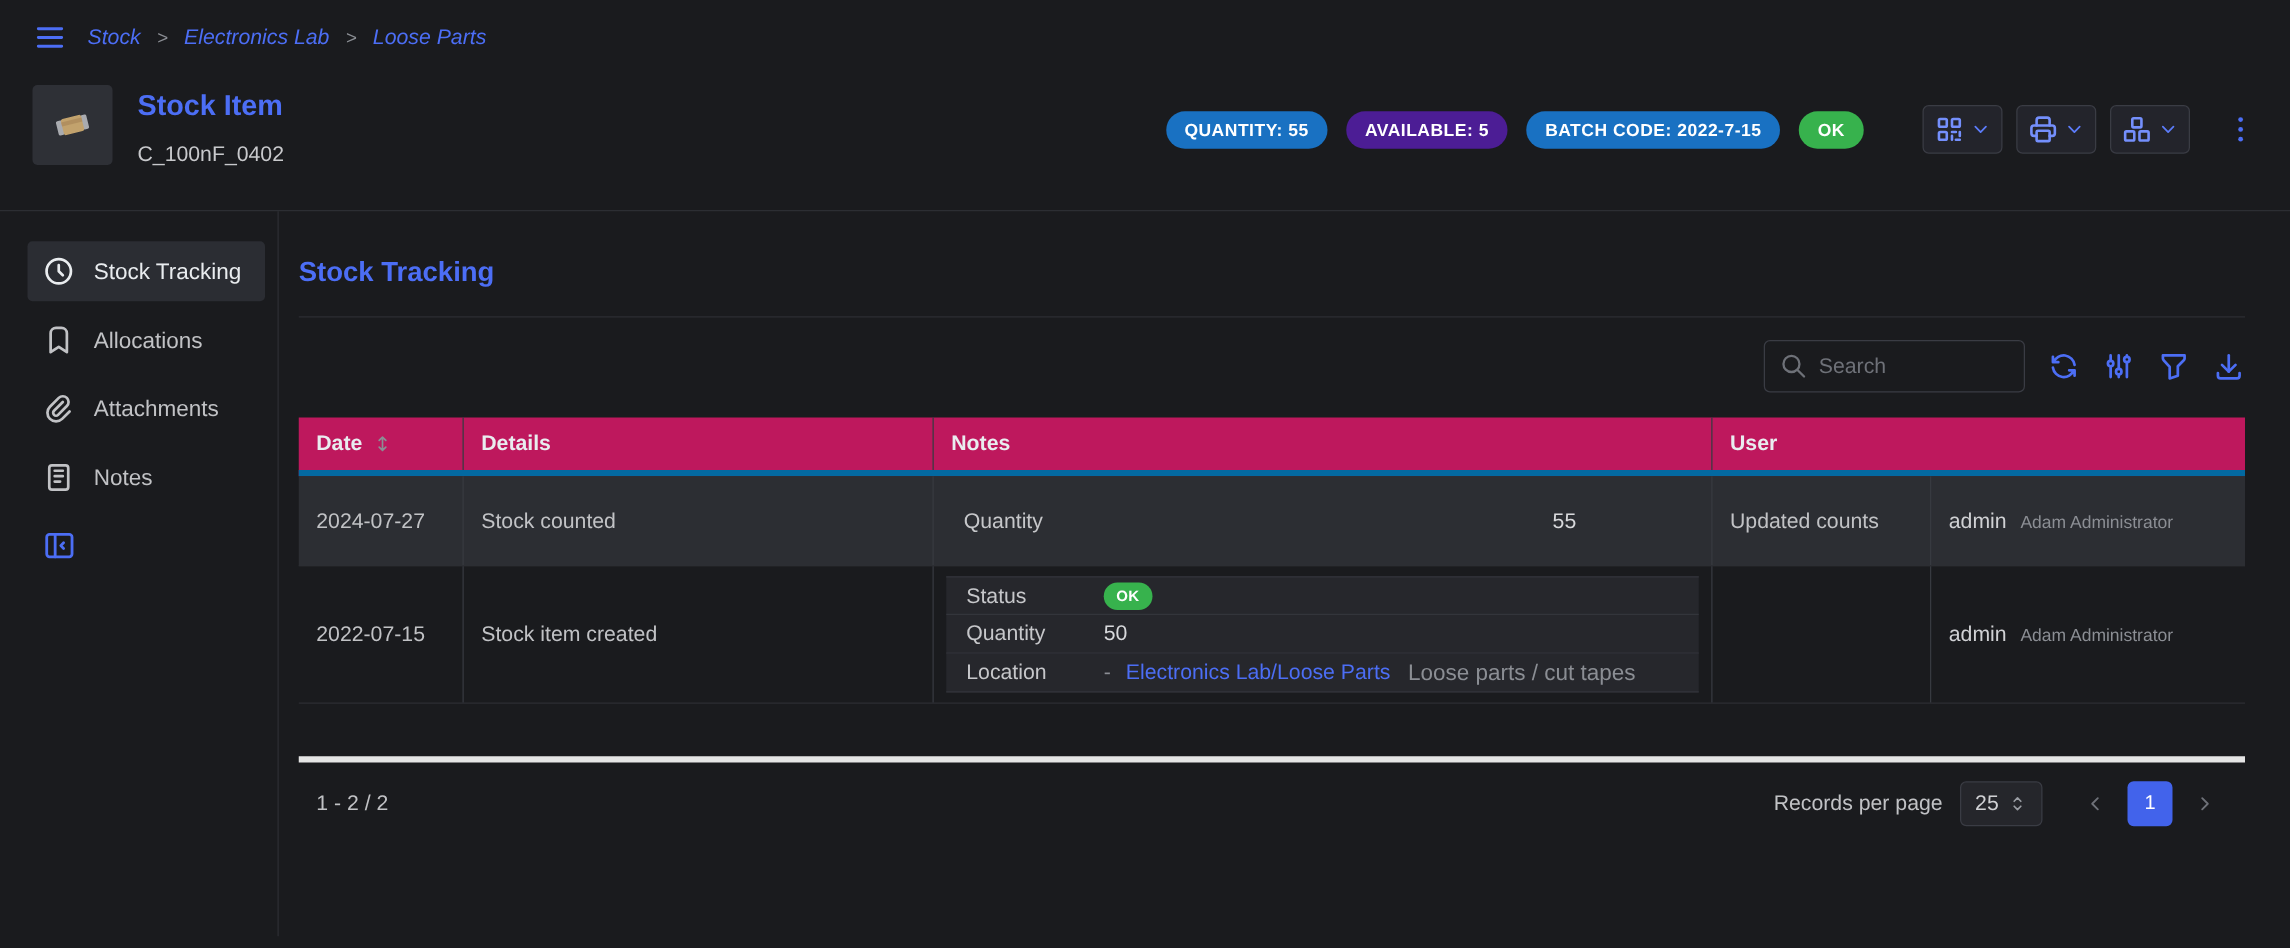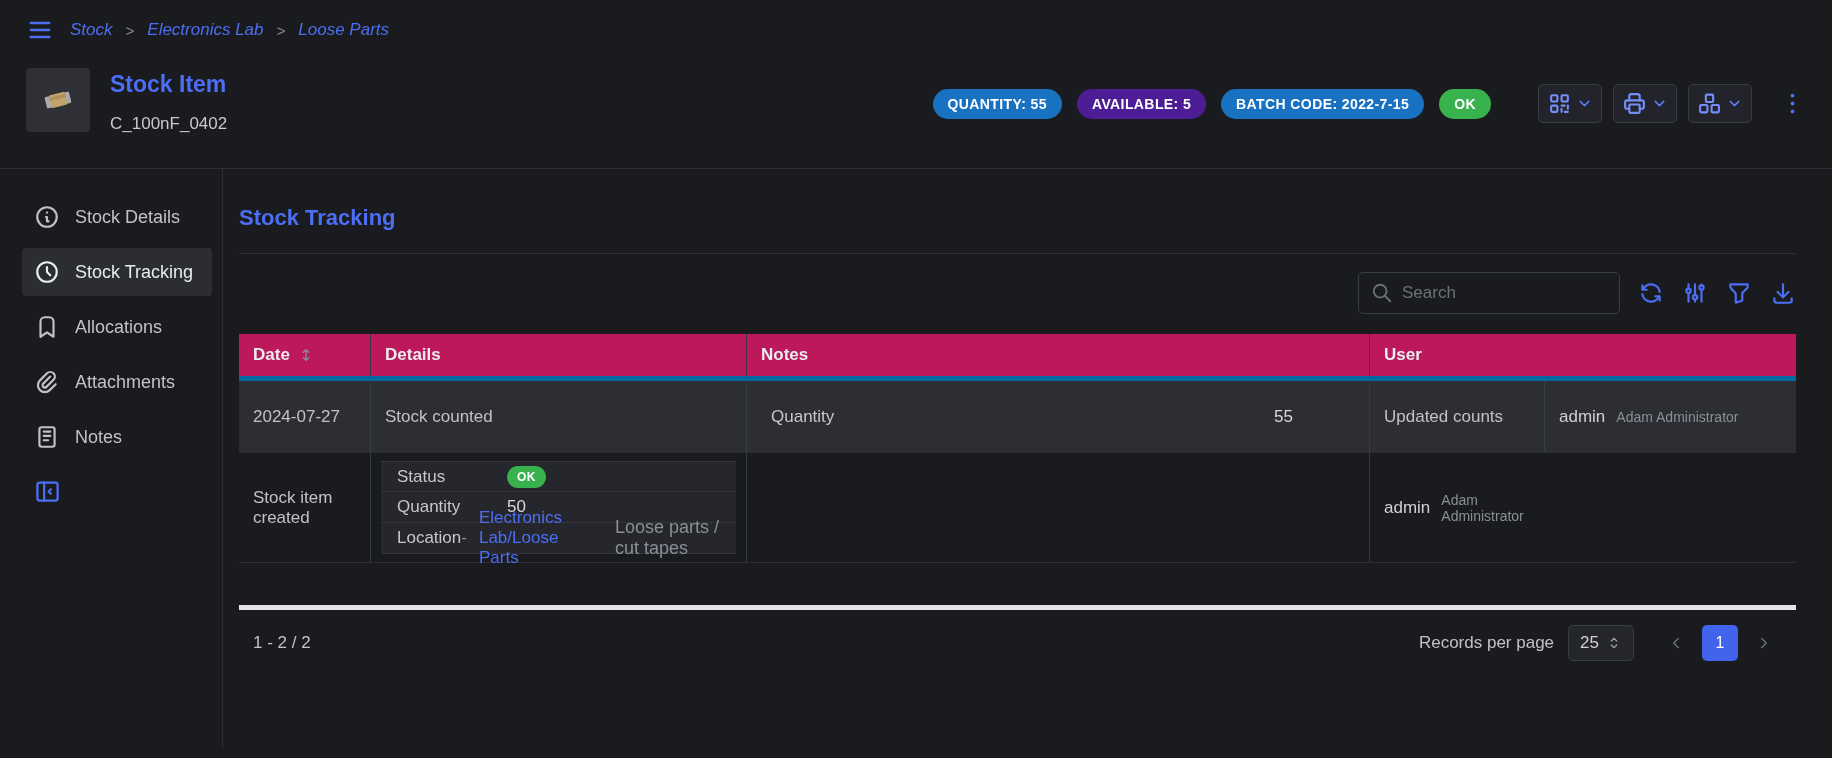--- a/index.html
+++ b/index.html
@@ -48,41 +48,41 @@
   .sidebar-item { display: flex; align-items: center; gap: 15px; height: 48px; padding: 0 12px; border-radius: 4px; margin-bottom: 7px; color: #c1c2c5; cursor: pointer; font-size: 18px; white-space: nowrap; }
   .sidebar-item.active { background: #2b2d33; color: #e9ecef; }
   .sidebar-item .icon { width: 26px; height: 26px; }
   .collapse-btn { color: #4c6ef5; width: 27px; height: 27px; margin: 10px 0 0 12px; cursor: pointer; }
 
   main { flex: 1; padding: 24px 36px 0 16px; min-width: 0; }
   .panel-title { color: #4c6ef5; font-size: 22px; font-weight: bold; margin: 12px 0 22px 0; }
   .panel-divider { border-top: 1px solid #2c2e33; margin-bottom: 18px; }
 
   .toolbar { display: flex; justify-content: flex-end; align-items: center; gap: 18px; margin-bottom: 20px; }
-  .search-box { display: flex; align-items: center; gap: 9px; width: 262px; height: 42px; border: 1px solid #3a3c44; border-radius: 5px; padding: 0 12px; color: #6e7178; background: #1a1b1e; }
+  .search-box { display: flex; align-items: center; gap: 9px; width: 209px; height: 42px; border: 1px solid #3a3c44; border-radius: 5px; padding: 0 12px; color: #6e7178; background: #1a1b1e; }
   .search-box .icon { width: 22px; height: 22px; }
   .search-box input { background: transparent; border: none; outline: none; color: #c1c2c5; font-size: 17px; width: 100%; font-family: inherit; }
   .search-box input::placeholder { color: #6e7178; }
   .toolbar-icon { color: #4c6ef5; width: 26px; height: 26px; cursor: pointer; }
 
   
   .t-row { display: grid; grid-template-columns: 131px 376px 623px 175px 1fr; }
   .t-cell { padding: 10px 14px; border-left: 1px solid #373a40; min-width: 0; }
   .t-cell:first-child { border-left: none; }
   .t-header { background: #be185d; border-bottom: 5px solid #0369a1; }
   .t-header .t-cell { color: #e9ecef; font-weight: bold; display: flex; align-items: center; gap: 8px; height: 42px; }
   .sort-icon { width: 16px; height: 16px; color: #8b8e94; cursor: pointer; }
   .t-body .t-row { border-bottom: 1px solid #2c2e33; }
   .t-row.highlight { background: #2c2e33; }
   .cell-center { display: flex; align-items: center; }
   .row1 .t-cell { min-height: 71px; }
 
   .kv { display: flex; align-items: center; padding-left: 24px; }
   .kv .d-key { width: 110px; }
-  .kv .kv-val { margin-left: auto; margin-right: 62px; color: #d8d9dc; }
+  .kv .kv-val { margin-left: auto; margin-right: 94px; color: #d8d9dc; }
 
   .details-cell { padding: 8px 10px; }
   .detail-subrow { display: flex; align-items: center; background: #26272c; border-bottom: 1px solid #33353b; padding: 0 16px; height: 31px; }
   .detail-subrow:first-child { border-top: 1px solid #33353b; }
   .d-key { width: 110px; color: #c6c7ca; }
   .mini-badge { background: #37b24d; color: #fff; font-size: 12px; font-weight: bold; padding: 4px 10px; border-radius: 11px; letter-spacing: .3px; }
   .d-val { color: #d8d9dc; }
   .d-dash { color: #8b8e94; margin-right: 12px; }
   .d-link { color: #4c6ef5; }
   .d-desc { color: #8b8e94; font-size: 18px; margin-left: 14px; }
@@ -196,30 +196,20 @@
       </svg>
     </span>
   </div>
 </div>
 
 <div class="header-divider"></div>
 
 <div class="content">
 
   <aside class="sidebar">
-    <div class="sidebar-item">
-      <span class="icon">
-        <svg class="svgi" viewBox="0 0 24 24" width="26" height="26">
-          <circle cx="12" cy="12" r="9"></circle>
-            <path d="M12 8h.01"></path>
-            <path d="M11 12h1v4h1.5"></path>
-        </svg>
-      </span>
-      <span>Stock Details</span>
-    </div>
     <div class="sidebar-item active">
       <span class="icon">
         <svg class="svgi" viewBox="0 0 24 24" width="26" height="26">
           <circle cx="12" cy="12" r="9"></circle>
             <path d="M12 7.5v4.5l3 3"></path>
         </svg>
       </span>
       <span>Stock Tracking</span>
     </div>
     <div class="sidebar-item">
@@ -337,20 +327,23 @@
           <div class="t-cell cell-center">
             <span>Updated counts</span>
           </div>
           <div class="t-cell user-cell">
             <span class="user-name">admin</span>
             <span class="user-full">Adam Administrator</span>
           </div>
         </div>
 
         <div class="t-row row2">
+          <div class="t-cell cell-center">
+            <span>2022-07-15</span>
+          </div>
           <div class="t-cell cell-center">
             <span>Stock item created</span>
           </div>
           <div class="t-cell details-cell">
             <div class="detail-subrow">
               <span class="d-key">Status</span>
               <span class="mini-badge">OK</span>
             </div>
             <div class="detail-subrow">
               <span class="d-key">Quantity</span>

